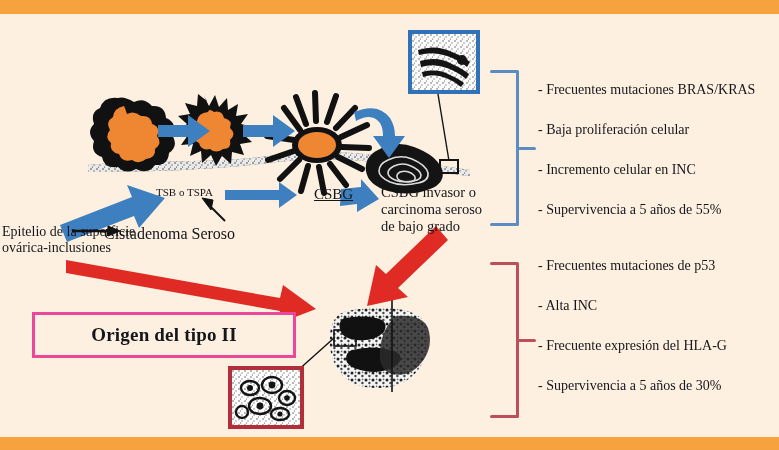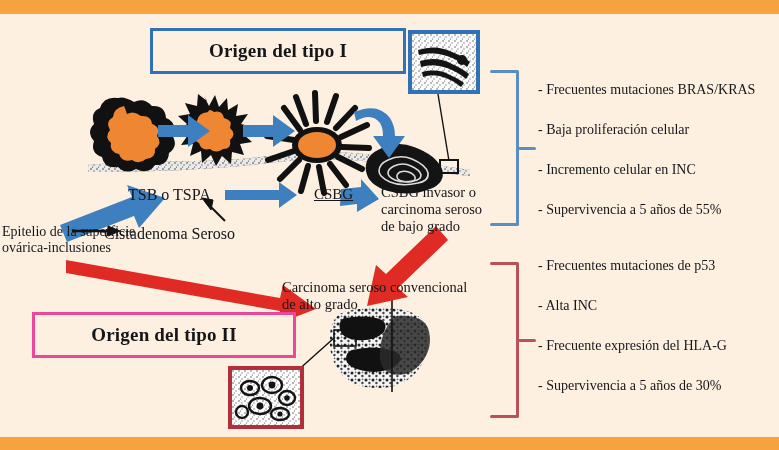--- a/index.html
+++ b/index.html
@@ -31,21 +31,21 @@
   #box-tipo2{
     left:32px;top:312px;width:258px;height:40px;
     border:3px solid #ec4899;
     font-size:19px;
   }
 
   
   .lbl{position:absolute;font-size:15px;line-height:1.12;white-space:pre;}
   #lbl-epitelio{left:2px;top:224px;font-size:14px;line-height:1.15;}
   #lbl-cistadenoma{left:104px;top:225px;font-size:16px;}
-  #lbl-tsb{left:128px;top:186px;font-size:16px;}
+  #lbl-tsb{left:156px;top:186px;font-size:11px;}
   #lbl-csbg{left:314px;top:186px;font-size:15px;text-decoration:underline;}
   #lbl-csbg-inv{left:381px;top:184px;font-size:14.5px;line-height:1.18;}
   #lbl-carcinoma{left:282px;top:279px;font-size:14.5px;line-height:1.18;}
 
   
   .bullets{position:absolute;left:538px;}
   .bullets .bullet{
     font-size:14px;
     white-space:nowrap;
   }
@@ -245,37 +245,32 @@
       <g fill="#131313">
         <circle cx="18" cy="18" r="3"></circle>
           <circle cx="40" cy="15" r="3.4"></circle>
         <circle cx="55" cy="28" r="2.8"></circle>
           <circle cx="28" cy="36" r="3.4"></circle>
         <circle cx="48" cy="44" r="2.6"></circle>
       </g>
     </svg>
   </div>
 
-  <div class="title-box" id="box-tipo1">
-    <span>Origen del tipo I</span>
-  </div>
   <div class="title-box" id="box-tipo2">
     <span>Origen del tipo II</span>
   </div>
 
   <div class="lbl" id="lbl-epitelio">Epitelio de la superficie
 ovárica-inclusiones</div>
   <div class="lbl" id="lbl-cistadenoma">Cistadenoma Seroso</div>
   <div class="lbl" id="lbl-tsb">TSB o TSPA</div>
   <div class="lbl" id="lbl-csbg">CSBG</div>
   <div class="lbl" id="lbl-csbg-inv">CSBG invasor o
 carcinoma seroso
 de bajo grado</div>
-  <div class="lbl" id="lbl-carcinoma">Carcinoma seroso convencional
-de alto grado</div>
 
   <div class="brace" id="brace-1">
     <div class="top"></div>
     <div class="vline"></div>
     <div class="mid"></div>
     <div class="bot"></div>
   </div>
   <div class="brace" id="brace-2">
     <div class="top"></div>
     <div class="vline"></div>

